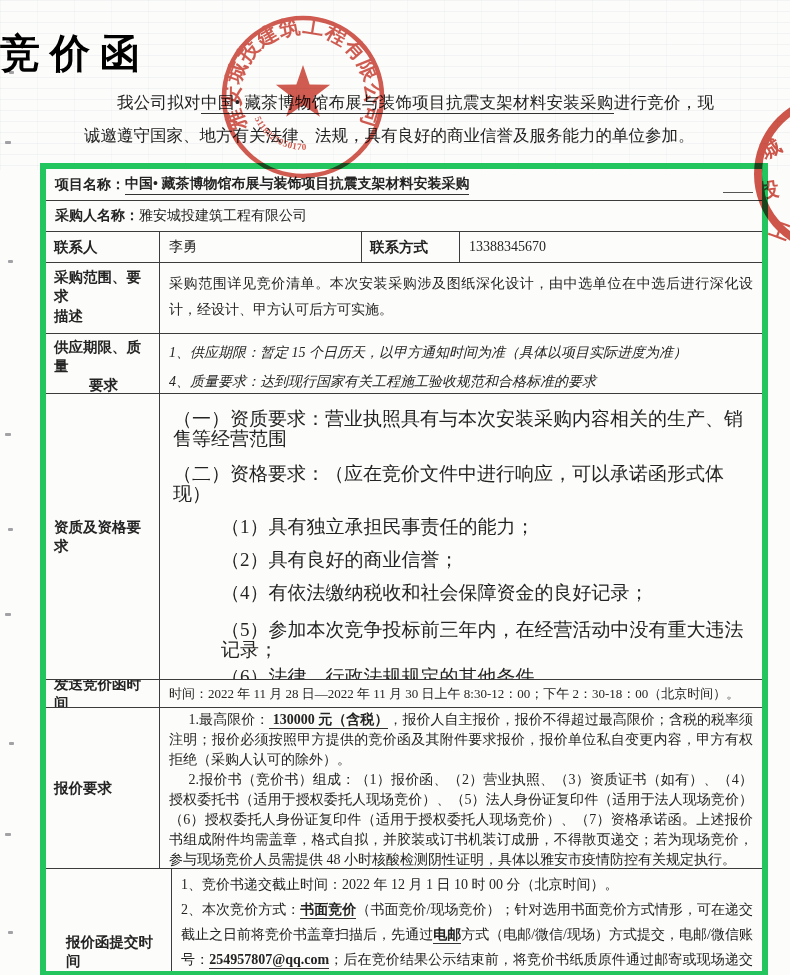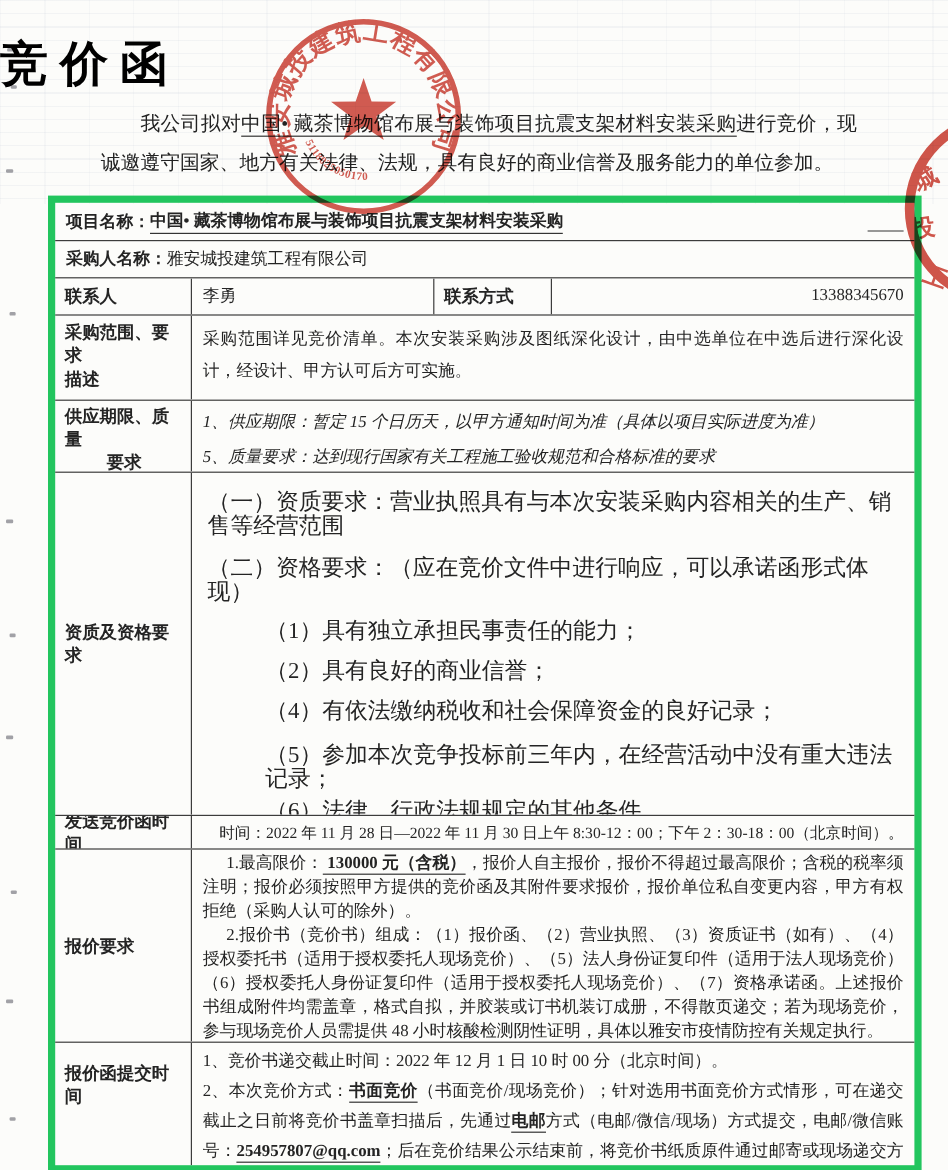--- a/index.html
+++ b/index.html
@@ -36,21 +36,21 @@
     border:6px solid #22c55e;box-sizing:border-box;font-size:14px;background:transparent;
   }
   .trow{display:flex;box-sizing:border-box;border-top:1.5px solid #3c3c3c;overflow:hidden;}
   .trow:first-child{border-top:none;}
   .cell{box-sizing:border-box;padding:0 9px;overflow:hidden;}
   .cell + .cell{border-left:1.5px solid #3c3c3c;}
   .lblcell{
     flex:0 0 113px;width:113px;font-weight:bold;font-size:14.5px;
     display:flex;flex-direction:column;justify-content:center;padding:0 6px 0 8px;
   }
-  .flexfill{flex:1 1 auto;justify-content:flex-end;}
+  .flexfill{flex:1 1 auto;}
   .vcenter{display:flex;align-items:center;}
 
   .h31{height:31px;} .h71{height:71px;} .h60{height:60px;} .h286{height:286px;}
   .h28{height:28px;} .h161{height:161px;} .h103{height:103px;}
 
   .fullcell{flex:1 1 auto;display:flex;align-items:center;}
   .tail{width:30px;border-bottom:1.5px solid #555;margin-left:auto;align-self:flex-end;margin-bottom:7px;}
 
   .scope-label{justify-content:space-evenly;padding-top:4px;padding-bottom:6px;}
   .scope-label .l2{padding-left:0;}
@@ -140,21 +140,21 @@
       </div>
     </div>
 
     <div class="trow h60">
       <div class="cell lblcell supply-label">
         <span>供应期限、质量</span>
         <span class="l2">要求</span>
       </div>
       <div class="cell flexfill supply-items">
         <div>1、供应期限：暂定 15 个日历天，以甲方通知时间为准（具体以项目实际进度为准）</div>
-        <div>5、质量要求：达到现行国家有关工程施工验收规范和合格标准的要求</div>
+        <div>4、质量要求：达到现行国家有关工程施工验收规范和合格标准的要求</div>
       </div>
     </div>
 
     <div class="trow h286">
       <div class="cell lblcell">
           <span>资质及资格要求</span>
         </div>
       <div class="cell flexfill qual-items">
         <div class="q1">（一）资质要求：营业执照具有与本次安装采购内容相关的生产、销售等经营范围</div>
         <div class="q1" style="margin-top:15px;">（二）资格要求：（应在竞价文件中进行响应，可以承诺函形式体现）</div>
@@ -179,21 +179,21 @@
       <div class="cell lblcell">
           <span>报价要求</span>
         </div>
       <div class="cell flexfill quote-body">
         <p><span>1.最高限价：</span><span class="u b"> 130000 元（含税）</span><span>，报价人自主报价，报价不得超过最高限价；含税的税率须注明；报价必须按照甲方提供的竞价函及其附件要求报价，报价单位私自变更内容，甲方有权拒绝（采购人认可的除外）。</span></p>
         <p>2.报价书（竞价书）组成：（1）报价函、（2）营业执照、（3）资质证书（如有）、（4）授权委托书（适用于授权委托人现场竞价）、（5）法人身份证复印件（适用于法人现场竞价）（6）授权委托人身份证复印件（适用于授权委托人现场竞价）、（7）资格承诺函。上述报价书组成附件均需盖章，格式自拟，并胶装或订书机装订成册，不得散页递交；若为现场竞价，参与现场竞价人员需提供 48 小时核酸检测阴性证明，具体以雅安市疫情防控有关规定执行。</p>
       </div>
     </div>
 
     <div class="trow h103">
-      <div class="cell lblcell" style="justify-content:flex-start;padding-top:16px;">
+      <div class="cell lblcell" style="justify-content:flex-end;padding-top:16px;margin-left:12px;">
           <span>报价函提交时间</span>
         </div>
       <div class="cell flexfill submit-body">
         <p>1、竞价书递交截止时间：2022 年 12 月 1 日 10 时 00 分（北京时间）。</p>
         <p><span>2、本次竞价方式：</span><span class="u b">书面竞价</span><span>（书面竞价/现场竞价）；针对选用书面竞价方式情形，可在递交截止之日前将竞价书盖章扫描后，先通过</span><span class="u b">电邮</span><span>方式（电邮/微信/现场）方式提交，电邮/微信账号：</span><span class="u b">254957807@qq.com</span><span>；后在竞价结果公示结束前，将竞价书纸质原件通过邮寄或现场递交方式</span></p>
       </div>
     </div>
 
   </div>
 

